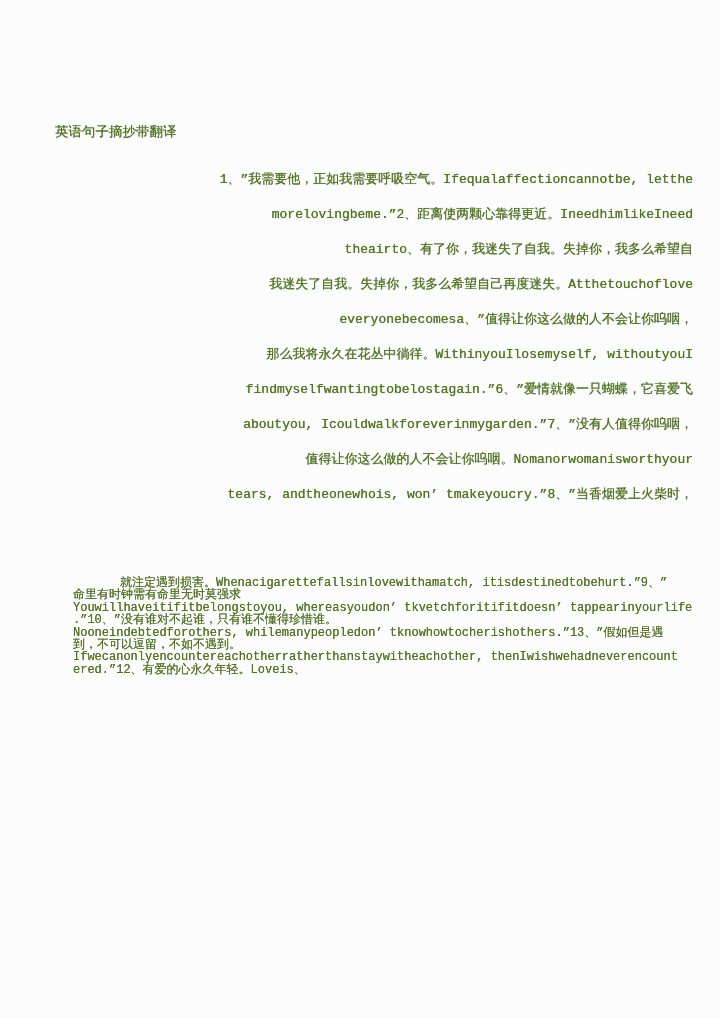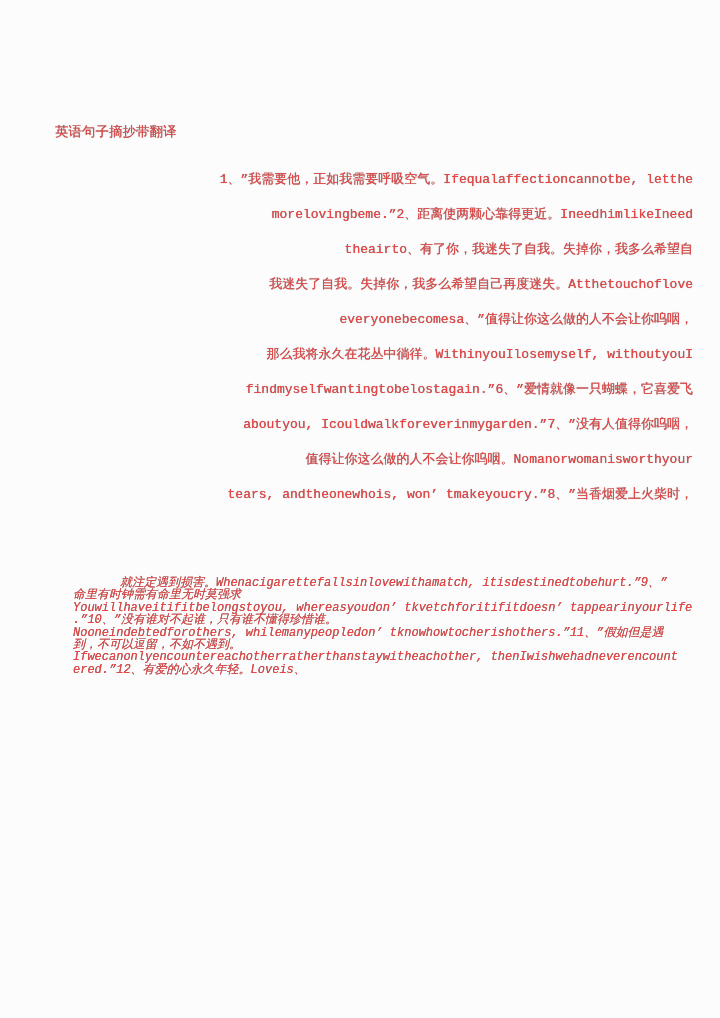--- a/index.html
+++ b/index.html
@@ -11,21 +11,21 @@
     height: 1018px;
     background: #fcfcfc;
     overflow: hidden;
     font-family: "Liberation Mono", "DejaVu Sans Mono", monospace;
   }
   .page {
     position: relative;
     width: 720px;
     height: 1018px;
     background: #fcfcfc;
-    color: #ef4444;
+    color: #4d7c0f;
   }
   .doc-title {
     position: absolute;
     left: 55px;
     top: 124px;
     font-size: 13.5px;
     line-height: 18px;
     white-space: pre;
     text-shadow: 0 0 0.7px rgba(70,70,70,0.85);
   }
@@ -46,21 +46,20 @@
   .u-line.cont {
     padding-left: 25px;
   }
   .lower {
     position: absolute;
     left: 73px;
     top: 577px;
     width: 632px;
     font-size: 12px;
     text-shadow: 0 0 0.6px rgba(70,70,70,0.85);
-    font-style: italic;
   }
   .l-line {
     height: 12.4px;
     line-height: 12.4px;
     white-space: pre;
   }
   .l-line.indent {
     padding-left: 47px;
   }
 </style>
@@ -82,19 +81,19 @@
     <div class="u-line cont">aboutyou, Icouldwalkforeverinmygarden.”7、”没有人值得你呜咽，</div>
     <div class="u-line cont">值得让你这么做的人不会让你呜咽。Nomanorwomanisworthyour</div>
     <div class="u-line cont">tears, andtheonewhois, won’ tmakeyoucry.”8、”当香烟爱上火柴时，</div>
   </div>
 
   <div class="lower">
     <div class="l-line indent">就注定遇到损害。Whenacigarettefallsinlovewithamatch, itisdestinedtobehurt.”9、”</div>
     <div class="l-line">命里有时钟需有命里无时莫强求</div>
     <div class="l-line">Youwillhaveitifitbelongstoyou, whereasyoudon’ tkvetchforitifitdoesn’ tappearinyourlife</div>
     <div class="l-line">.”10、”没有谁对不起谁，只有谁不懂得珍惜谁。</div>
-    <div class="l-line">Nooneindebtedforothers, whilemanypeopledon’ tknowhowtocherishothers.”11、”假如但是遇</div>
+    <div class="l-line">Nooneindebtedforothers, whilemanypeopledon’ tknowhowtocherishothers.”13、”假如但是遇</div>
     <div class="l-line">到，不可以逗留，不如不遇到。</div>
     <div class="l-line">Ifwecanonlyencountereachotherratherthanstaywitheachother, thenIwishwehadneverencount</div>
     <div class="l-line">ered.”12、有爱的心永久年轻。Loveis、</div>
   </div>
 
 </div>
 
 </body></html>

